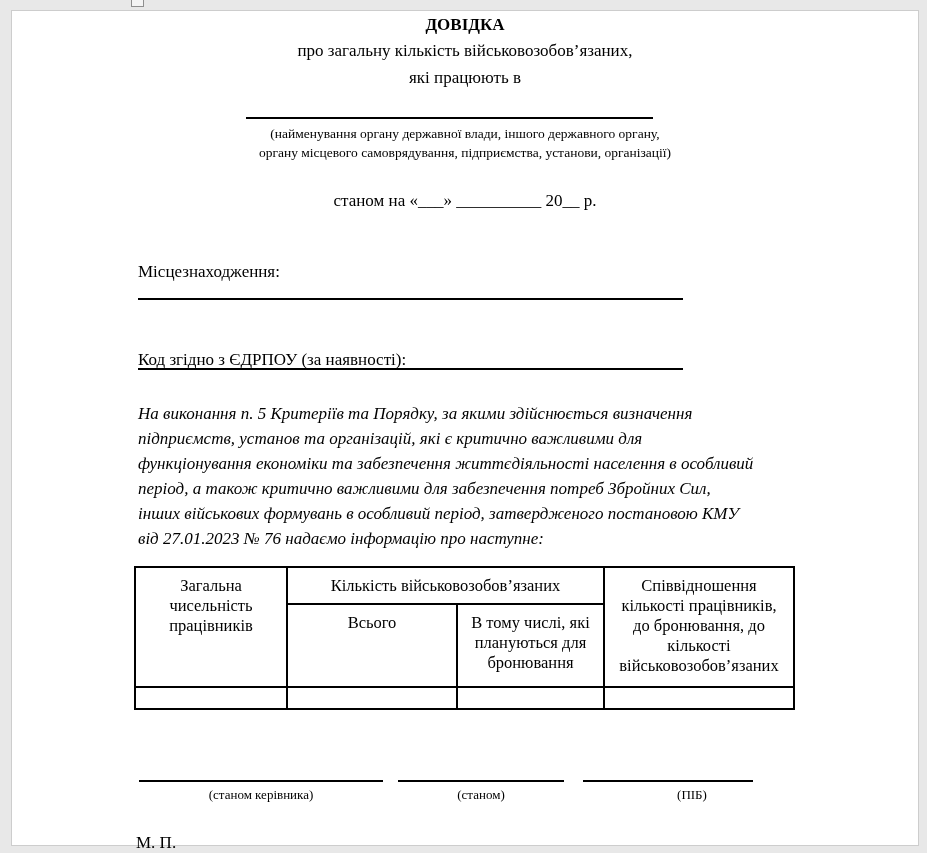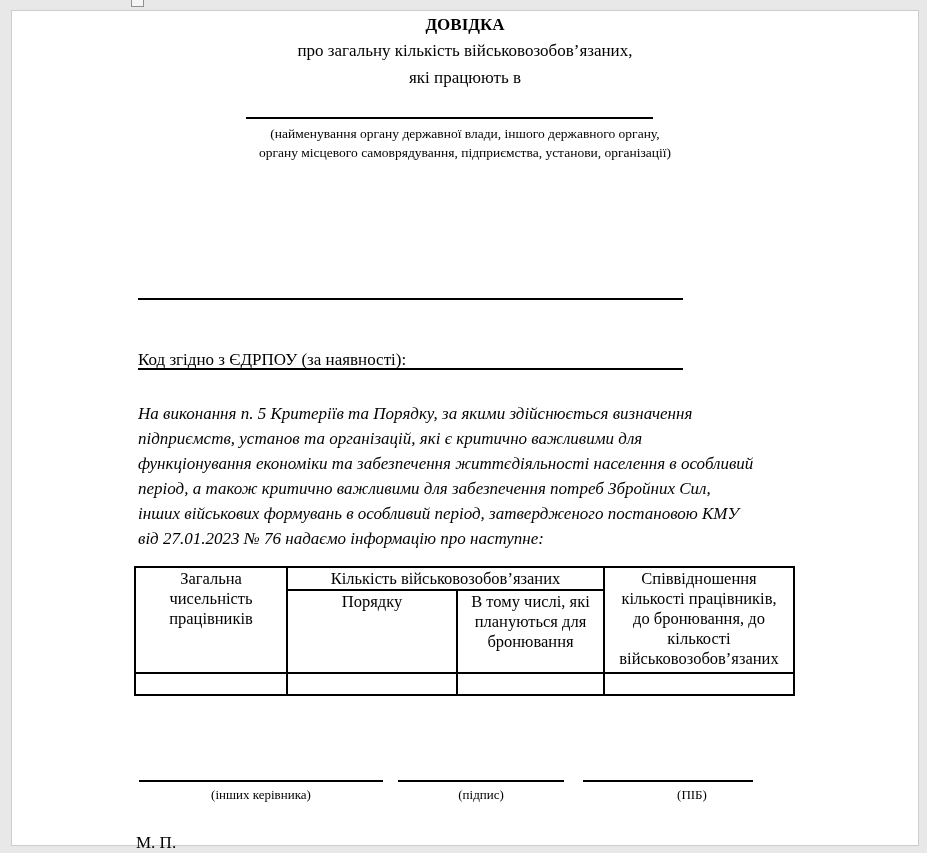--- a/index.html
+++ b/index.html
@@ -25,21 +25,21 @@
   .bold{font-weight:bold;}
   .fill-line{border-top:2px solid #000;height:0;}
   .body-par{font-size:17px;line-height:25px;}
   
   table.wtable{
     position:absolute;left:122px;top:555px;width:659px;
     border-collapse:collapse;table-layout:fixed;
     font-size:16.5px;line-height:20px;
   }
   table.wtable td{
-    border:2px solid #000;vertical-align:top;padding:1px 3px;
+    border:2px solid #000;vertical-align:top;padding:8px 3px;
     overflow:hidden;box-sizing:border-box;margin-left:48px;
   }
   tr.r1{height:22px;}
   tr.r2{height:83px;}
   tr.r3{height:22px;}
   .c-center{text-align:center;}
   .c-left{text-align:center;padding-left:4px;}
   .grp{line-height:19px;}
   
   .sig-label{font-size:13px;line-height:16px;text-align:center;}
@@ -52,21 +52,23 @@
 <div class="page">
 
   <div class="abs ctr t17 bold" style="top:0px;">ДОВІДКА</div>
   <div class="abs ctr t17 pre" style="top:26px;">про загальну кількість військовозобов’язаних,
 які працюють в</div>
 
   <div class="abs fill-line" style="left:234px;top:106px;width:407px;"></div>
   <div class="abs ctr t13 pre" style="top:114px;">(найменування органу державної влади, іншого державного органу,
 органу місцевого самоврядування, підприємства, установи, організації)</div>
 
+  <div class="abs ctr t17" style="top:176px;">станом на «___» __________ 20__ р.</div>
 
+  <div class="abs t17" style="left:126px;top:247px;">Місцезнаходження:</div>
   <div class="abs fill-line" style="left:126px;top:287px;width:545px;"></div>
 
   <div class="abs t17" style="left:126px;top:335px;">Код згідно з ЄДРПОУ (за наявності):</div>
   <div class="abs fill-line" style="left:126px;top:357px;width:545px;"></div>
 
   <div class="abs body-par pre" style="left:126px;top:390px;width:680px;font-style:italic;">На виконання п. 5 Критеріїв та Порядку, за якими здійснюється визначення
 підприємств, установ та організацій, які є критично важливими для
 функціонування економіки та забезпечення життєдіяльності населення в особливий
 період, а також критично важливими для забезпечення потреб Збройних Сил,
 інших військових формувань в особливий період, затвердженого постановою КМУ
@@ -85,37 +87,37 @@
 чисельність
 працівників</td>
         <td colspan="2" class="c-center grp">Кількість військовозобов’язаних</td>
         <td rowspan="2" class="c-center pre">Співвідношення
 кількості працівників,
 до бронювання, до
 кількості
 військовозобов’язаних</td>
       </tr>
       <tr class="r2">
-        <td class="c-center">Порядку</td>
+        <td class="c-center">Всього</td>
         <td class="c-left pre">В тому числі, які
 плануються для
 бронювання</td>
       </tr>
       <tr class="r3">
         <td></td>
         <td></td>
         <td></td>
         <td></td>
       </tr>
     </tbody>
   </table>
 
   <div class="abs fill-line" style="left:127px;top:769px;width:244px;"></div>
   <div class="abs fill-line" style="left:386px;top:769px;width:166px;"></div>
   <div class="abs fill-line" style="left:571px;top:769px;width:170px;"></div>
 
-  <div class="abs sig-label" style="left:127px;top:776px;width:244px;">(інших керівника)</div>
-  <div class="abs sig-label" style="left:386px;top:776px;width:166px;">(підпис)</div>
+  <div class="abs sig-label" style="left:127px;top:776px;width:244px;">(станом керівника)</div>
+  <div class="abs sig-label" style="left:386px;top:776px;width:166px;">(станом)</div>
   <div class="abs sig-label" style="left:595px;top:776px;width:170px;">(ПІБ)</div>
 
   <div class="abs t17" style="left:124px;top:818px;">М. П.</div>
 
 </div>
 
 </body></html>

